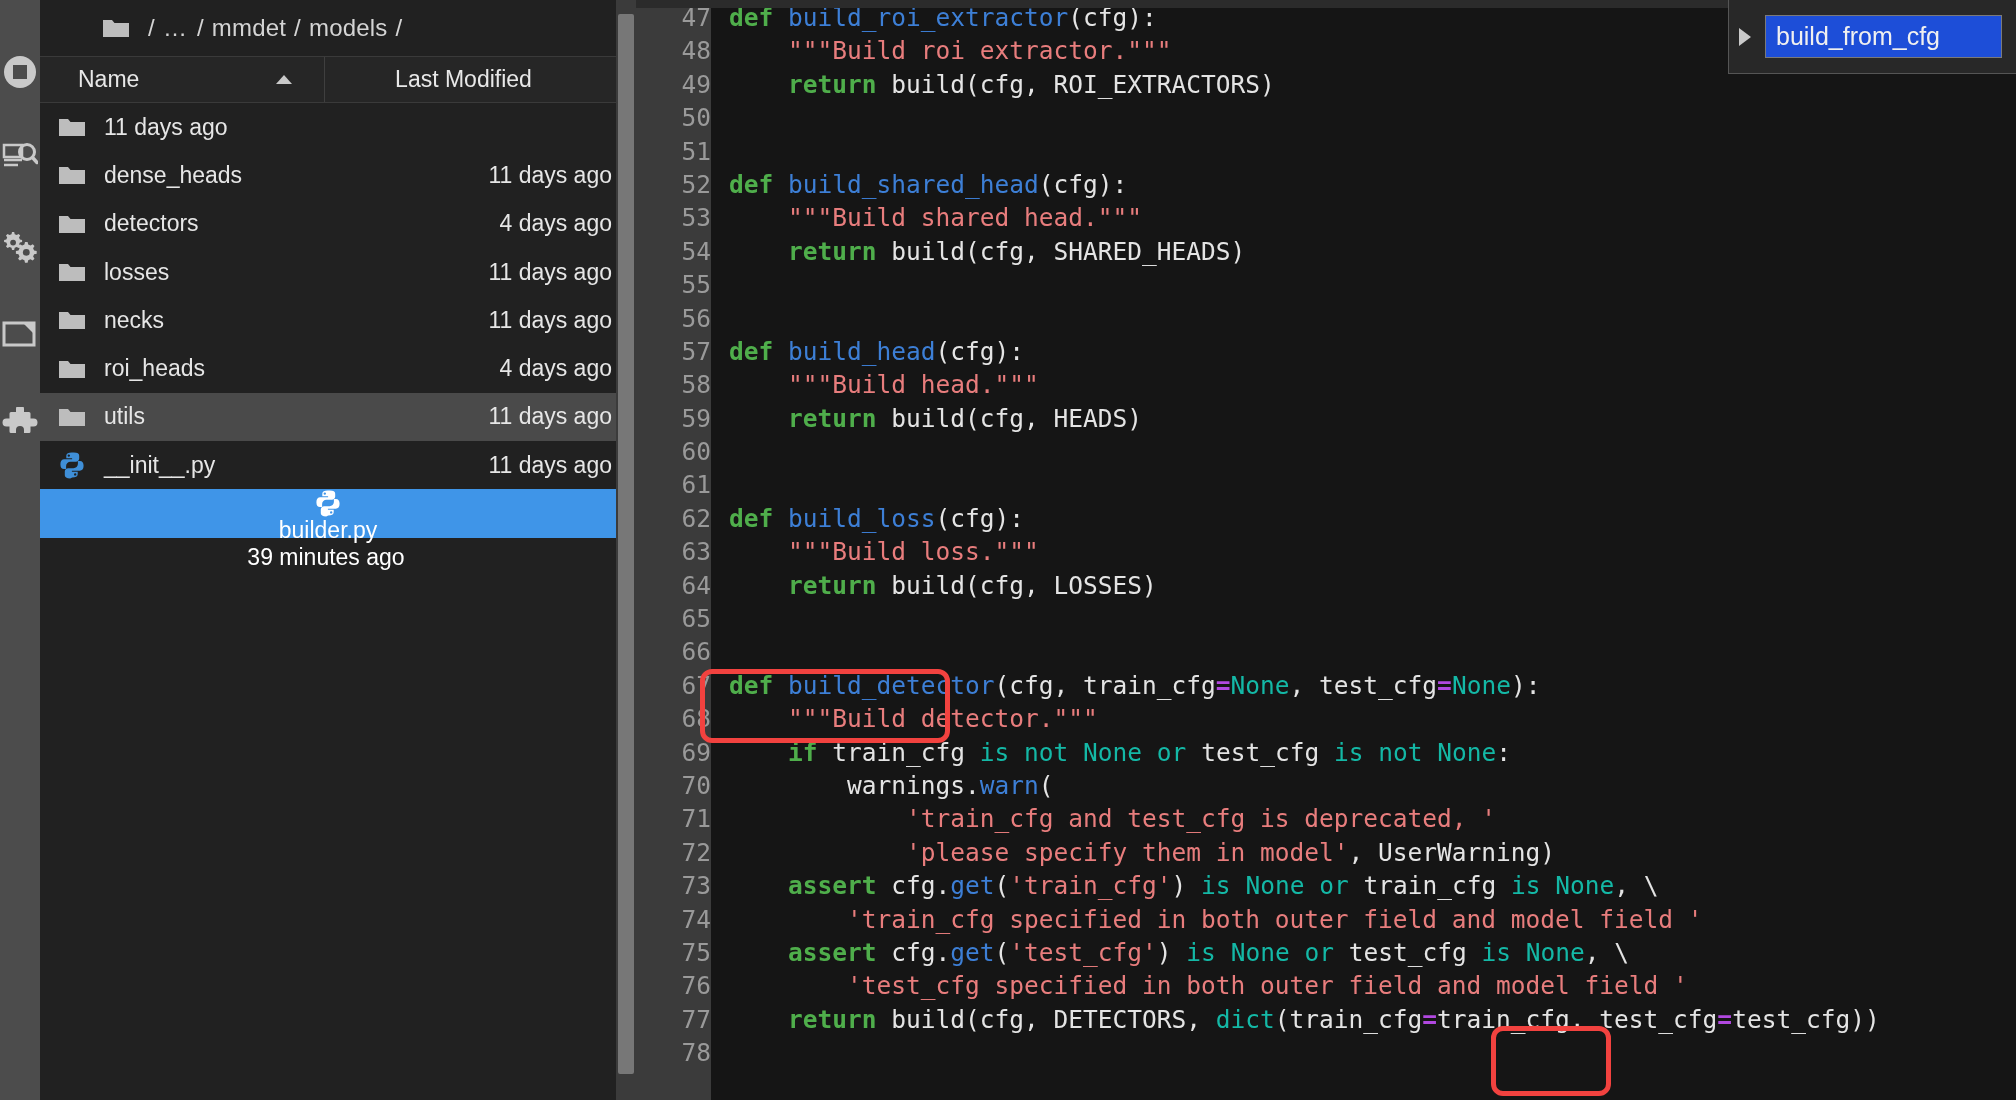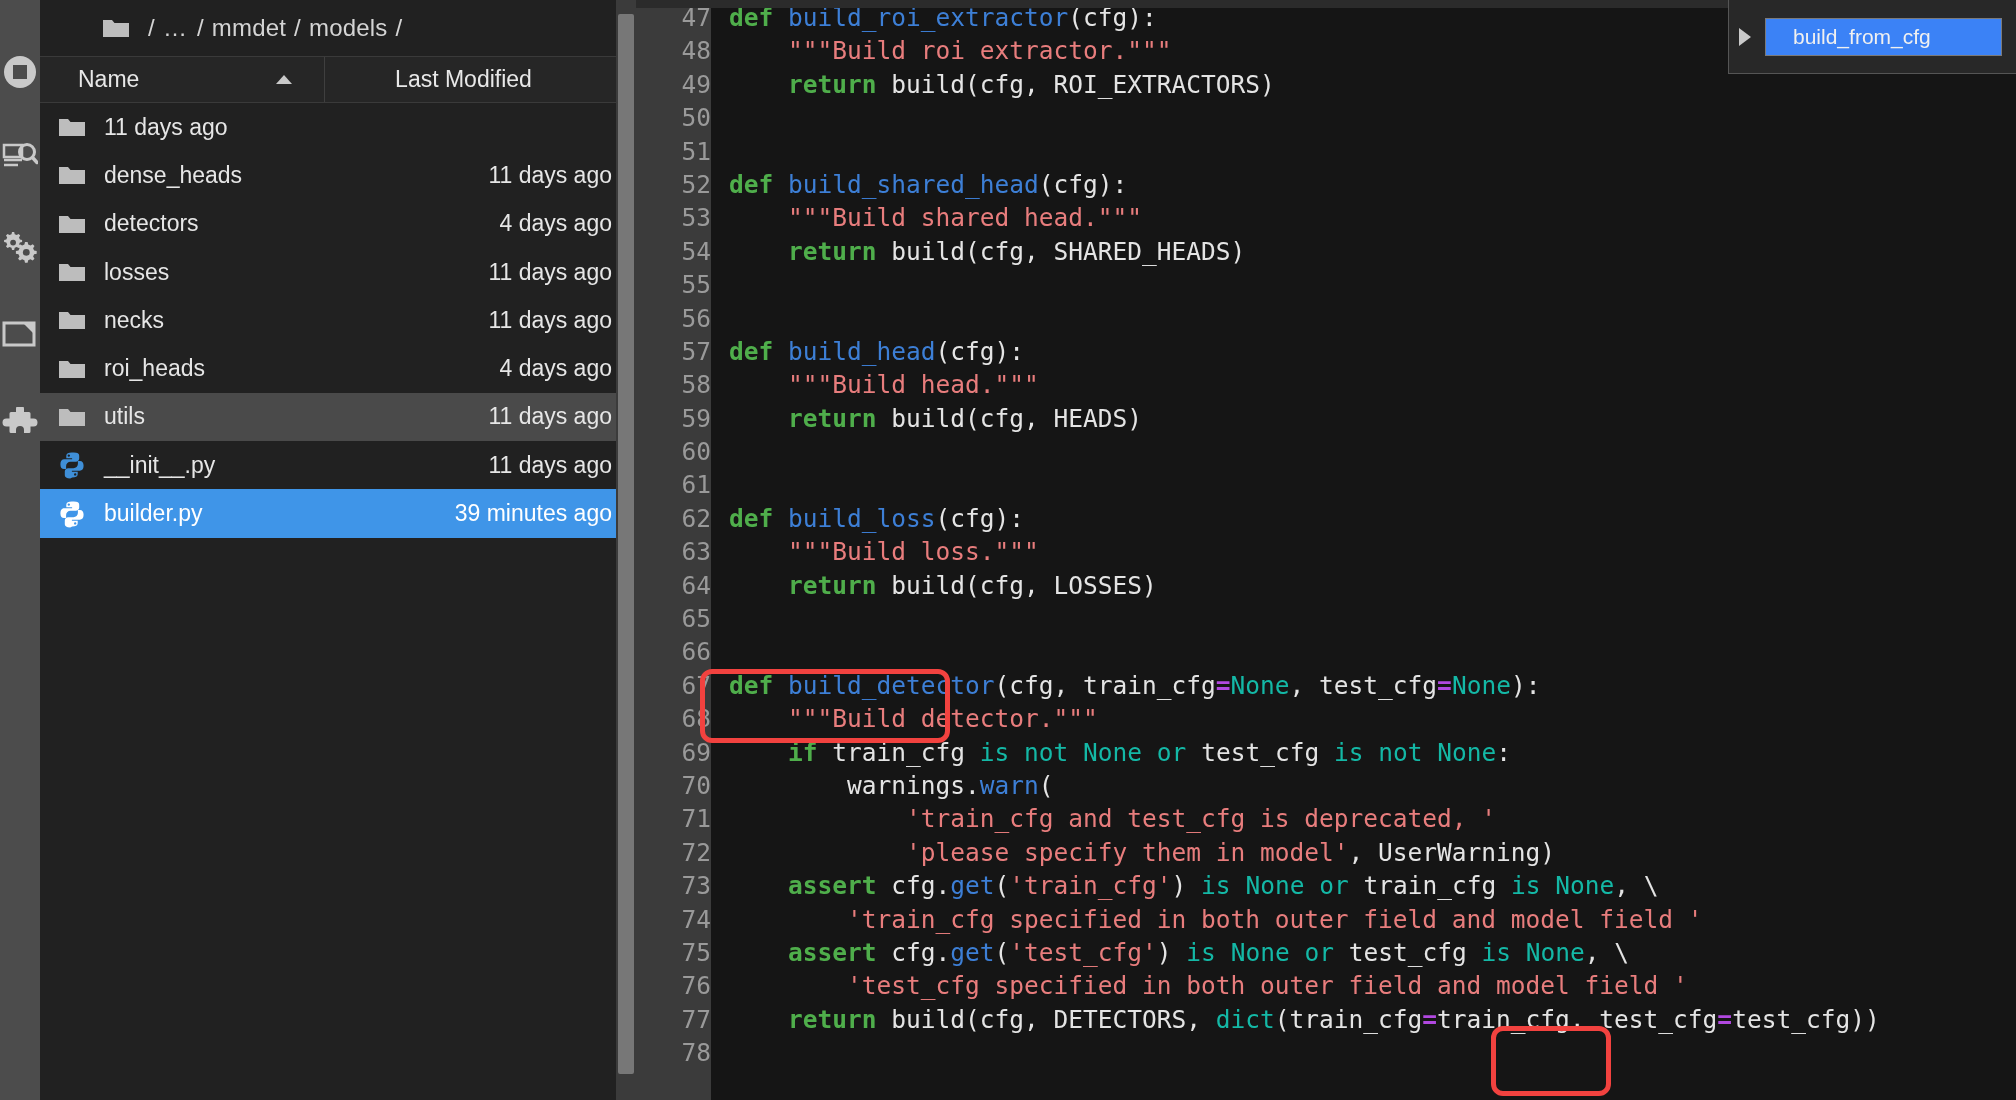--- a/index.html
+++ b/index.html
@@ -101,21 +101,21 @@
   #file-list { background: #212121; }
   .file-row {
     display: flex;
     align-items: center;
     height: 48.3px;
     font-size: 23px;
     color: #e6e6e6;
     box-sizing: border-box;
   }
   .file-row.hovered { background: #4a4a4a; }
-  .file-row.selected { background: #3f95e8; color: #ffffff; }
+  .file-row.selected { background: #3f95e8; color: #ffffff; flex-direction: column; }
   .file-row .row-icon {
     width: 64px;
     min-width: 64px;
     display: flex;
     align-items: center;
     justify-content: center;
   }
   .file-row .row-name { flex: 1 1 auto; }
   .file-row .row-mod {
     padding-right: 4px;
@@ -218,25 +218,25 @@
   #outline-panel .tri {
     width: 0; height: 0;
     border-top: 9px solid transparent;
     border-bottom: 9px solid transparent;
     border-left: 12px solid #cacaca;
     margin-right: 14px;
     flex: 0 0 auto;
   }
   #outline-item-label {
     flex: 1 1 auto;
-    background: #3b82f6;
+    background: #1d4ed8;
     border: 1px solid #7a7a7a;
     color: #f0f0f0;
-    font-size: 21px;
-    padding: 6px 27px;
+    font-size: 25px;
+    padding: 6px 10px;
     box-sizing: border-box;
     white-space: nowrap;
     overflow: hidden;
   }
 </style>
 </head>
 <body>
 
 <div id="root">
 

